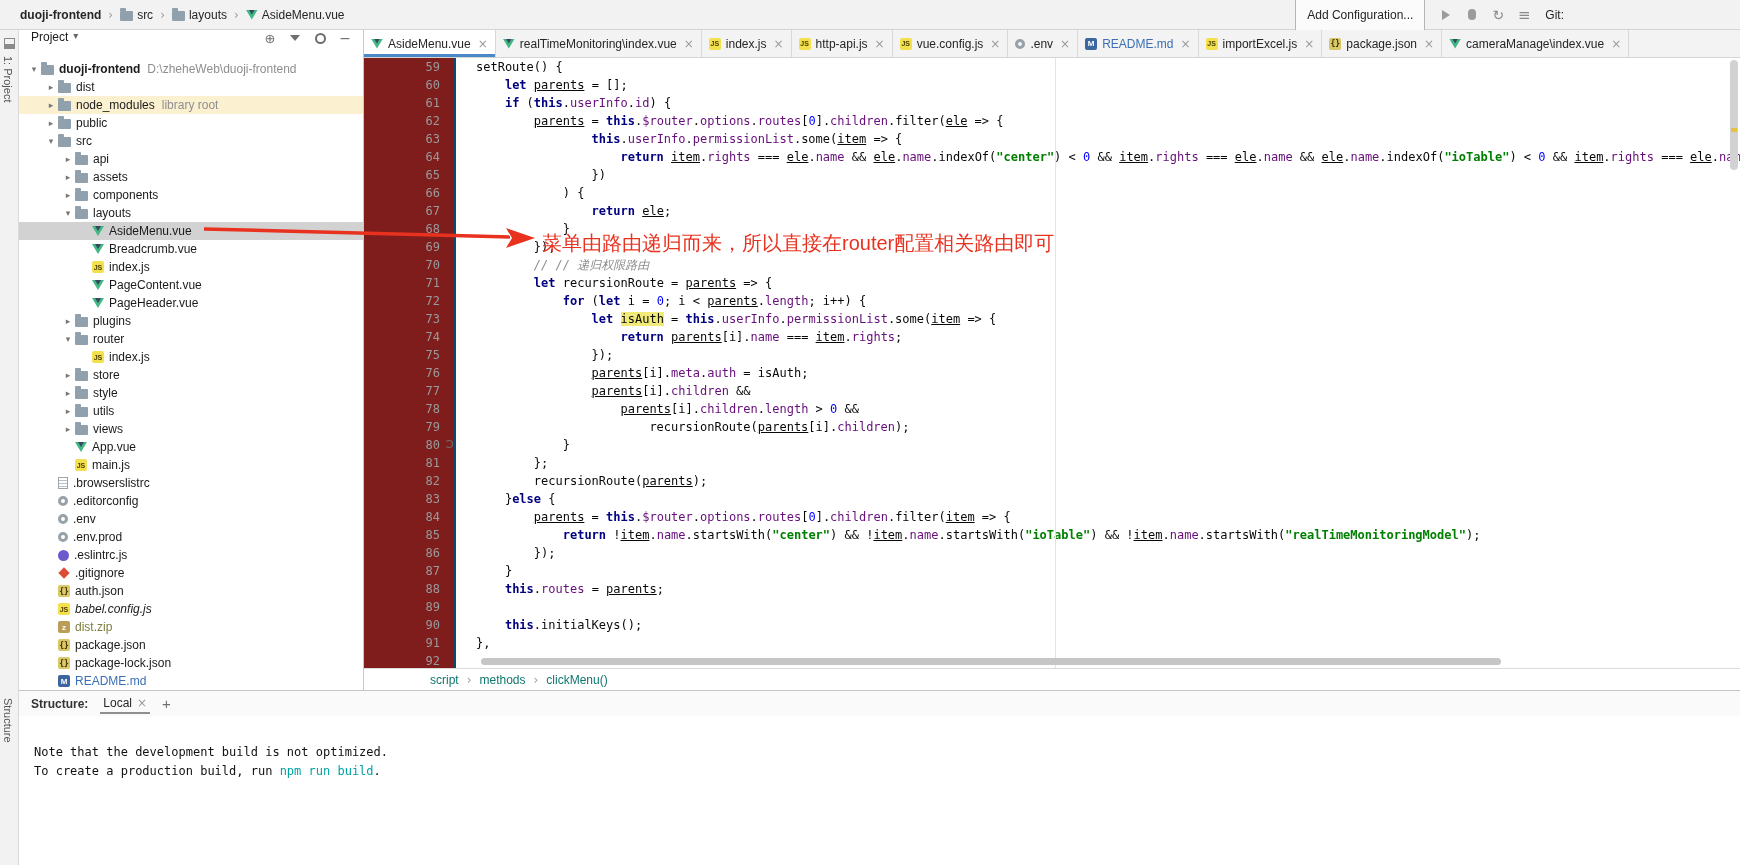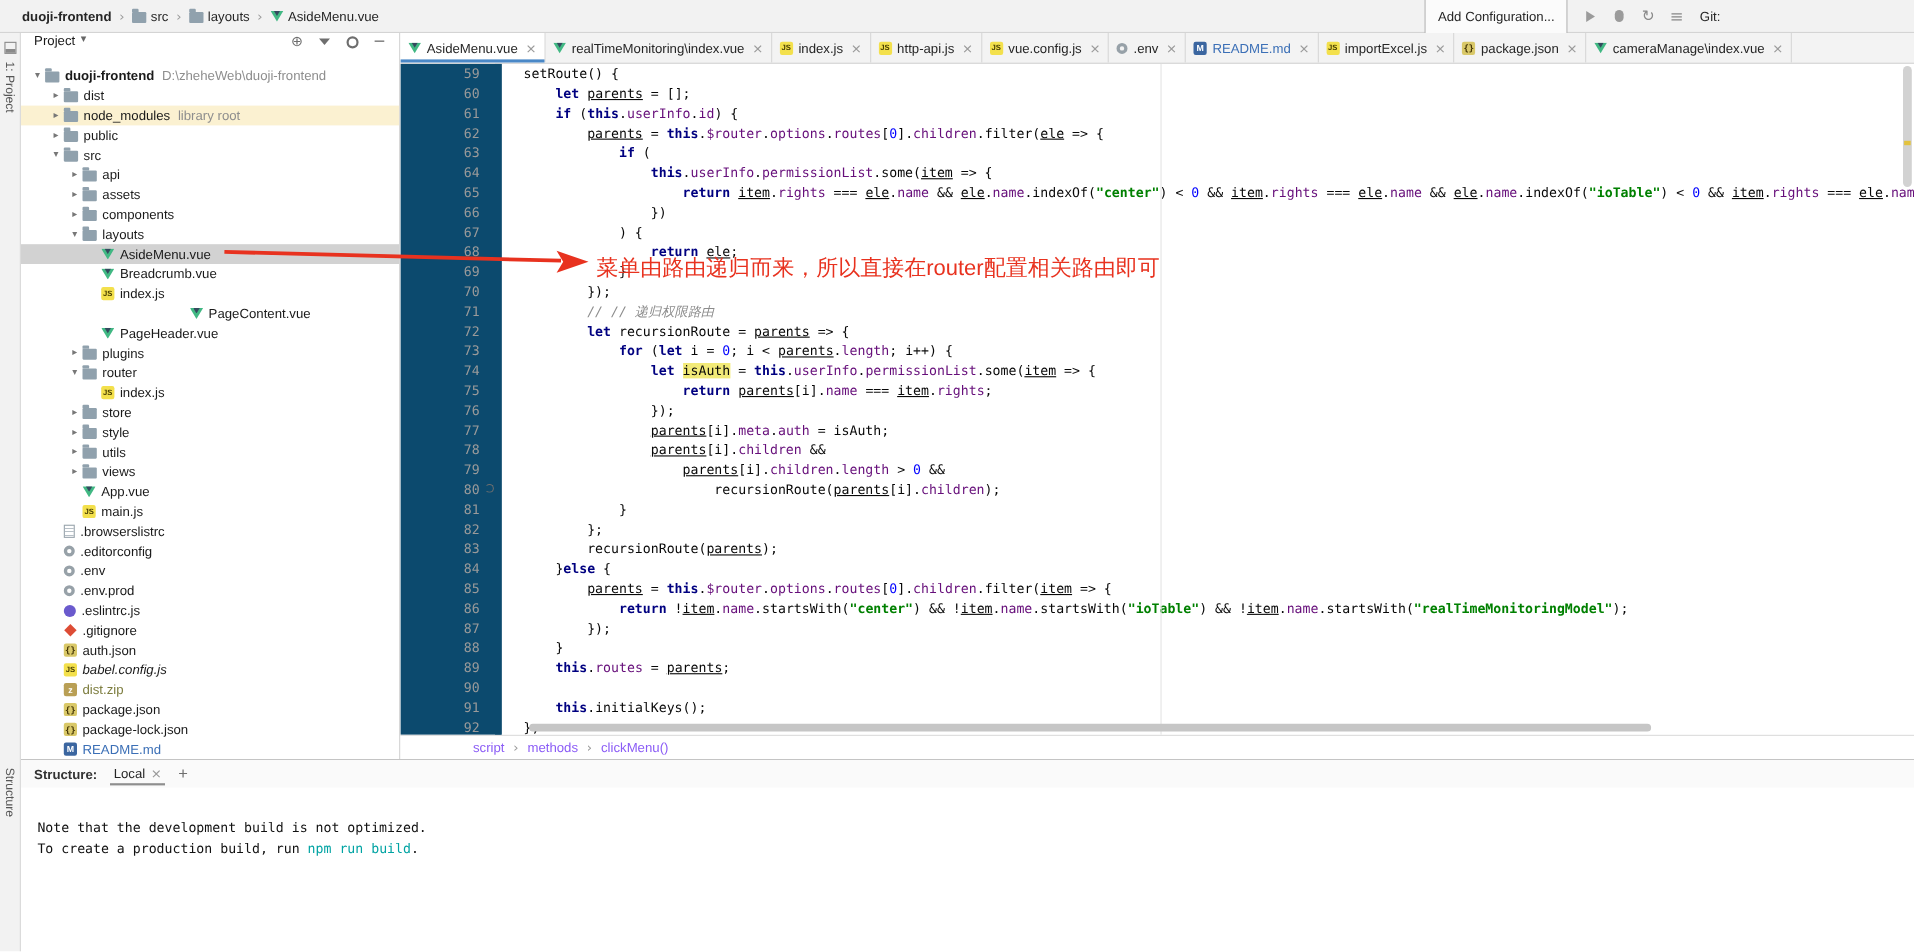--- a/index.html
+++ b/index.html
@@ -74,38 +74,38 @@
   
   .editor-col{flex:1;min-width:0;display:flex;flex-direction:column;background:#fff}
   .tabbar{height:28px;background:#f3f3f3;border-bottom:1px solid #d4d4d4;display:flex;align-items:stretch;overflow:hidden;flex:none;box-sizing:border-box}
   .tab{display:flex;align-items:center;gap:5px;padding:0 7px;border-right:1px solid #d8d8d8;position:relative;white-space:nowrap}
   .tab.active{background:#fff}
   .tab.active::after{content:"";position:absolute;left:0;right:0;bottom:0;height:3px;background:#4a88c7}
   .tab-label{color:#262626}
   .tab-label.mod{color:#3b6fb6}
   .tab-close{color:#9a9a9a;font-family:"DejaVu Sans",sans-serif;font-size:12px;margin-left:2px}
   .editor-body{flex:1;display:flex;position:relative;overflow:hidden;min-height:0}
-  .gutter{width:92px;flex:none;background:#0c4a6e;border-right:6px solid #0c4a6e;box-sizing:border-box}
+  .gutter{width:92px;flex:none;background:#7f1d1d;border-right:2px solid #0c4a6e;box-sizing:border-box}
   .gline{height:18px;text-align:right;padding-right:14px;box-sizing:border-box;color:#9a9a9a;font:12px/18px "DejaVu Sans Mono",monospace;position:relative}
   .gmark{position:absolute;right:1px;top:4px;width:8px;height:8px;border:1.5px solid #6f6f6f;border-left-color:transparent;border-radius:50%;box-sizing:border-box}
   .code{flex:1;min-width:0;position:relative;padding-left:20px;font:12px/18px "DejaVu Sans Mono",monospace;color:#080808}
   .cline{height:18px;white-space:pre}
   .margin-guide{position:absolute;top:0;bottom:0;left:599px;width:1px;background:#e4e4e4}
   .tk-k{color:#000080;font-weight:bold}
   .tk-s{color:#008000;font-weight:bold}
   .tk-n{color:#0000ff}
   .tk-c{color:#8c8c8c;font-style:italic}
   .tk-f{color:#660e7a}
   .tk-u{text-decoration:underline}
   .tk-hl{background:#f2ea78}
   .vthumb{position:absolute;right:2px;top:2px;width:8px;height:110px;background:#d2d2d2;border-radius:4px}
   .wmark{position:absolute;right:3px;top:70px;width:6px;height:4px;background:#e2c23f}
   .hthumb{position:absolute;left:117px;bottom:3px;width:1020px;height:7px;background:#c6c6c6;border-radius:4px}
   .crumbs{height:22px;border-top:1px solid #dcdcdc;display:flex;align-items:center;gap:8px;padding-left:66px;color:#444;flex:none;box-sizing:border-box}
-  .citem{color:#8b5cf6}
+  .citem{color:#0f766e}
 
   
   .terminal{flex:1;border-top:1px solid #c4c4c4;display:flex;flex-direction:column;background:#fff;min-height:0}
   .thead{height:25px;display:flex;align-items:center;gap:12px;padding-left:12px;background:#fafafa;flex:none}
   .tlab{font-weight:bold;color:#333}
   .ttab{display:inline-flex;align-items:center;gap:5px;border-bottom:2px solid #8f8f8f;padding:2px 3px;color:#262626}
   .tclose{color:#9a9a9a;font-family:"DejaVu Sans",sans-serif}
   .tplus{color:#6e6e6e;font-size:15px}
   .tbody{flex:1;padding:8px 0 0 15px;font:12px/19px "DejaVu Sans Mono",monospace;color:#111}
   .tline{min-height:19px;white-space:pre}
@@ -227,21 +227,21 @@
             <div class="trow" style="padding-left: 59px;">
               <span class="chev"></span>
               <span class="ico ico-vue"></span>
               <span class="tlabel">Breadcrumb.vue</span>
             </div>
             <div class="trow" style="padding-left: 59px;">
               <span class="chev"></span>
               <span class="ico ico-js"></span>
               <span class="tlabel">index.js</span>
             </div>
-            <div class="trow" style="padding-left: 59px; justify-content: center;">
+            <div class="trow" style="padding-left: 59px;">
               <span class="chev"></span>
               <span class="ico ico-vue"></span>
               <span class="tlabel">PageContent.vue</span>
             </div>
             <div class="trow" style="padding-left: 59px;">
               <span class="chev"></span>
               <span class="ico ico-vue"></span>
               <span class="tlabel">PageHeader.vue</span>
             </div>
             <div class="trow" style="padding-left: 42px;">
@@ -441,21 +441,20 @@
               <div class="gline">90</div>
               <div class="gline">91</div>
               <div class="gline">92</div>
             </div>
           <div class="code">
             <div class="margin-guide"></div>
           <div class="cline"><span class="tk-p">setRoute() {</span></div>
               <div class="cline"><span class="tk-p">    </span><span class="tk-k">let</span><span class="tk-p"> </span><span class="tk-u">parents</span><span class="tk-p"> = [];</span></div>
               <div class="cline"><span class="tk-p">    </span><span class="tk-k">if</span><span class="tk-p"> (</span><span class="tk-k">this</span><span class="tk-p">.</span><span class="tk-f">userInfo</span><span class="tk-p">.</span><span class="tk-f">id</span><span class="tk-p">) {</span></div>
               <div class="cline"><span class="tk-p">        </span><span class="tk-u">parents</span><span class="tk-p"> = </span><span class="tk-k">this</span><span class="tk-p">.</span><span class="tk-f">$router</span><span class="tk-p">.</span><span class="tk-f">options</span><span class="tk-p">.</span><span class="tk-f">routes</span><span class="tk-p">[</span><span class="tk-n">0</span><span class="tk-p">].</span><span class="tk-f">children</span><span class="tk-p">.filter(</span><span class="tk-u">ele</span><span class="tk-p"> =&gt; {</span></div>
-              <div class="cline"><span class="tk-p">            </span><span class="tk-k">if</span><span class="tk-p"> (</span></div>
               <div class="cline"><span class="tk-p">                </span><span class="tk-k">this</span><span class="tk-p">.</span><span class="tk-f">userInfo</span><span class="tk-p">.</span><span class="tk-f">permissionList</span><span class="tk-p">.some(</span><span class="tk-u">item</span><span class="tk-p"> =&gt; {</span></div>
               <div class="cline"><span class="tk-p">                    </span><span class="tk-k">return</span><span class="tk-p"> </span><span class="tk-u">item</span><span class="tk-p">.</span><span class="tk-f">rights</span><span class="tk-p"> === </span><span class="tk-u">ele</span><span class="tk-p">.</span><span class="tk-f">name</span><span class="tk-p"> &amp;&amp; </span><span class="tk-u">ele</span><span class="tk-p">.</span><span class="tk-f">name</span><span class="tk-p">.indexOf(</span><span class="tk-s">"center"</span><span class="tk-p">) &lt; </span><span class="tk-n">0</span><span class="tk-p"> &amp;&amp; </span><span class="tk-u">item</span><span class="tk-p">.</span><span class="tk-f">rights</span><span class="tk-p"> === </span><span class="tk-u">ele</span><span class="tk-p">.</span><span class="tk-f">name</span><span class="tk-p"> &amp;&amp; </span><span class="tk-u">ele</span><span class="tk-p">.</span><span class="tk-f">name</span><span class="tk-p">.indexOf(</span><span class="tk-s">"ioTable"</span><span class="tk-p">) &lt; </span><span class="tk-n">0</span><span class="tk-p"> &amp;&amp; </span><span class="tk-u">item</span><span class="tk-p">.</span><span class="tk-f">rights</span><span class="tk-p"> === </span><span class="tk-u">ele</span><span class="tk-p">.</span><span class="tk-f">name</span></div>
               <div class="cline"><span class="tk-p">                </span><span class="tk-p">})</span></div>
               <div class="cline"><span class="tk-p">            </span><span class="tk-p">) {</span></div>
               <div class="cline"><span class="tk-p">                </span><span class="tk-k">return</span><span class="tk-p"> </span><span class="tk-u">ele</span><span class="tk-p">;</span></div>
               <div class="cline"><span class="tk-p">            </span><span class="tk-p">}</span></div>
               <div class="cline"><span class="tk-p">        </span><span class="tk-p">});</span></div>
               <div class="cline"><span class="tk-p">        </span><span class="tk-c">// // 递归权限路由</span></div>
               <div class="cline"><span class="tk-p">        </span><span class="tk-k">let</span><span class="tk-p"> recursionRoute = </span><span class="tk-u">parents</span><span class="tk-p"> =&gt; {</span></div>
               <div class="cline"><span class="tk-p">            </span><span class="tk-k">for</span><span class="tk-p"> (</span><span class="tk-k">let</span><span class="tk-p"> i = </span><span class="tk-n">0</span><span class="tk-p">; i &lt; </span><span class="tk-u">parents</span><span class="tk-p">.</span><span class="tk-f">length</span><span class="tk-p">; i++) {</span></div>

